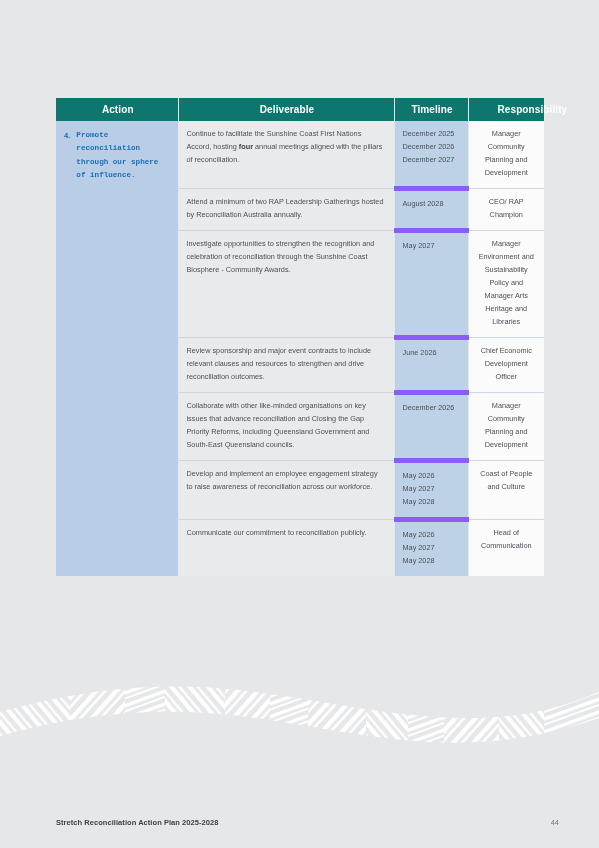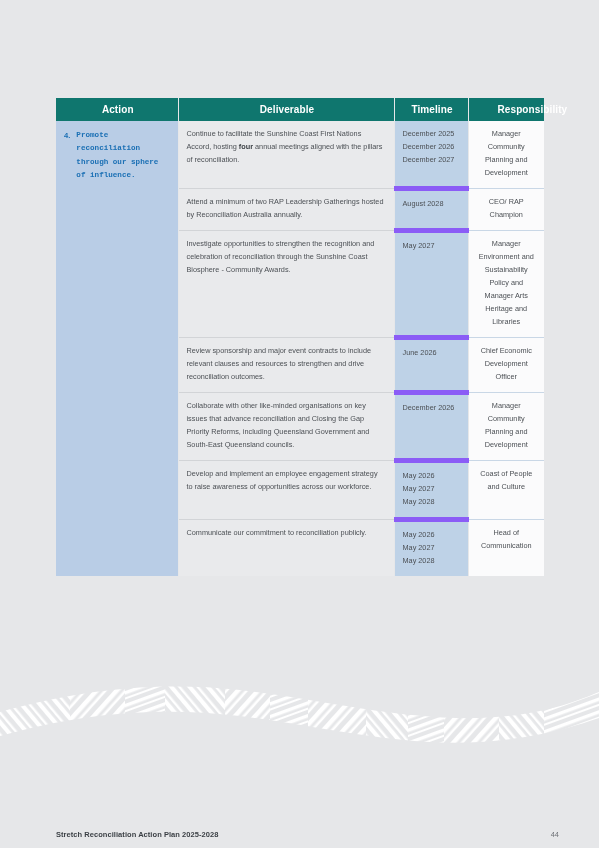--- a/index.html
+++ b/index.html
@@ -137,21 +137,20 @@
     top: 818px;
     display: flex;
     justify-content: space-between;
     align-items: baseline;
   }
   .footer-title {
     font-size: 7.5px;
     font-weight: bold;
     color: #3a3f44;
     letter-spacing: 0.05px;
-    margin-top: 12px;
   }
   .footer-page {
     font-size: 7.5px;
     color: #6f7378;
   }
 </style>
 </head>
 <body>
 
 <div class="page">
@@ -209,21 +208,21 @@
           <td class="responsibility-cell">Chief Economic Development Officer</td>
         </tr>
         <tr>
           <td class="deliverable-cell">Collaborate with other like-minded organisations on key issues that advance reconciliation and Closing the Gap Priority Reforms, including Queensland Government and South-East Queensland councils.</td>
           <td class="timeline-cell">
             <span class="tl-line">December 2026</span>
           </td>
           <td class="responsibility-cell">Manager Community Planning and Development</td>
         </tr>
         <tr>
-          <td class="deliverable-cell">Develop and implement an employee engagement strategy to raise awareness of opportunities across our workforce.</td>
+          <td class="deliverable-cell">Develop and implement an employee engagement strategy to raise awareness of reconciliation across our workforce.</td>
           <td class="timeline-cell">
             <span class="tl-line">May 2026</span>
             <span class="tl-line">May 2027</span>
             <span class="tl-line">May 2028</span>
           </td>
           <td class="responsibility-cell">Coast of People and Culture</td>
         </tr>
         <tr>
           <td class="deliverable-cell">Communicate our commitment to reconciliation publicly.</td>
           <td class="timeline-cell">

